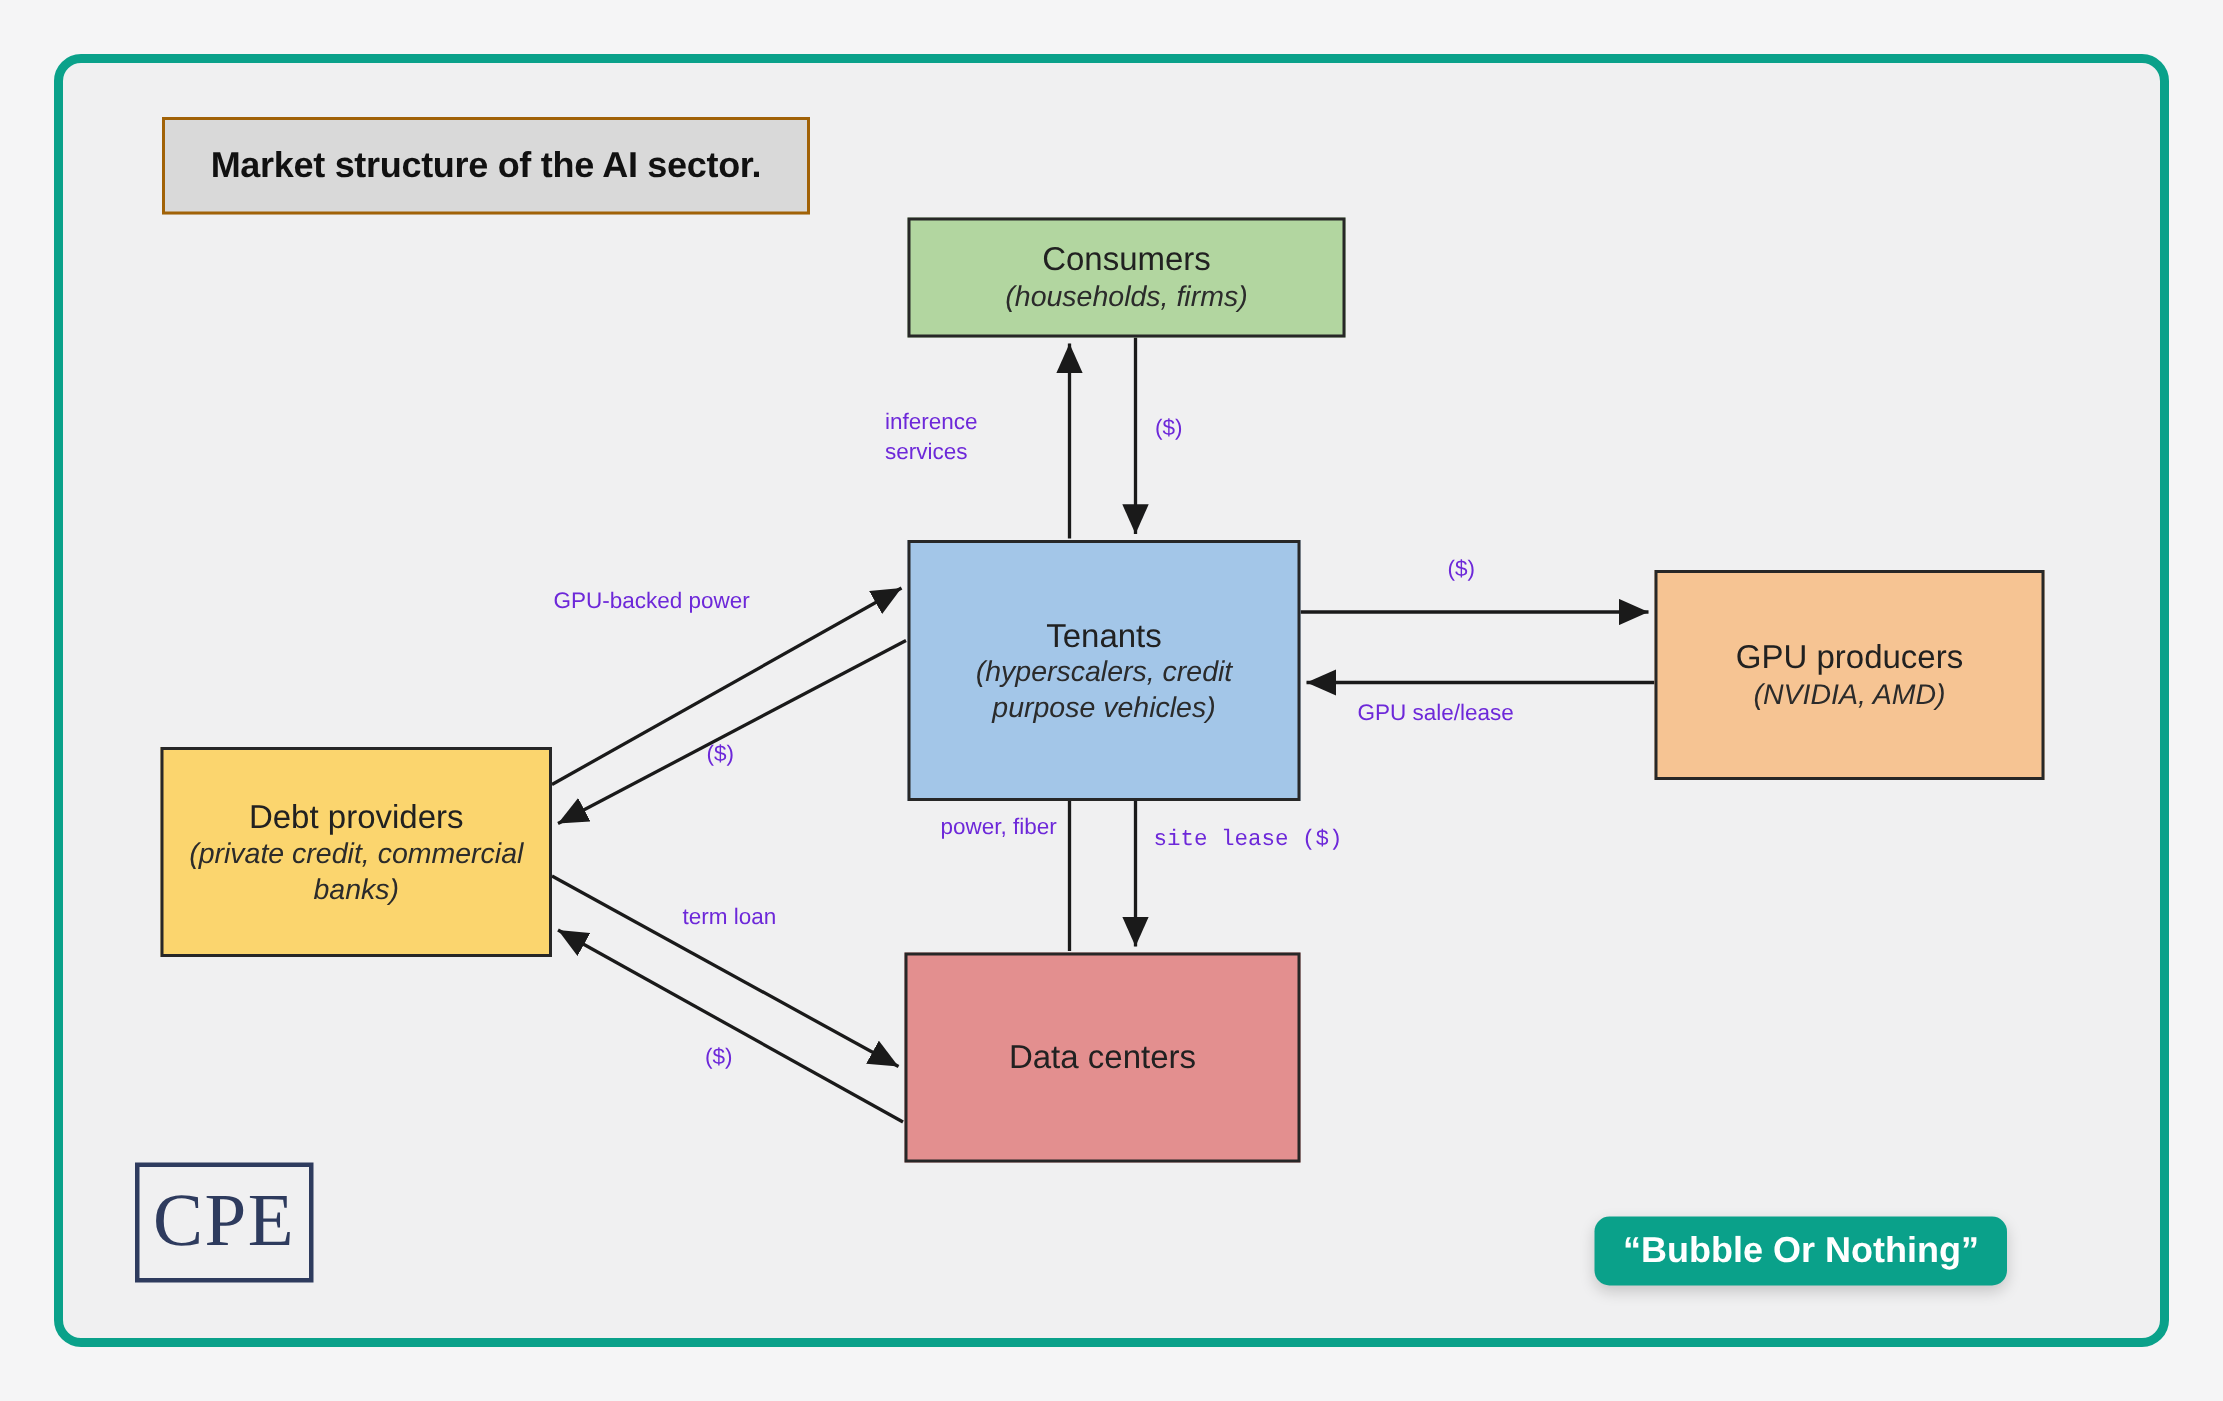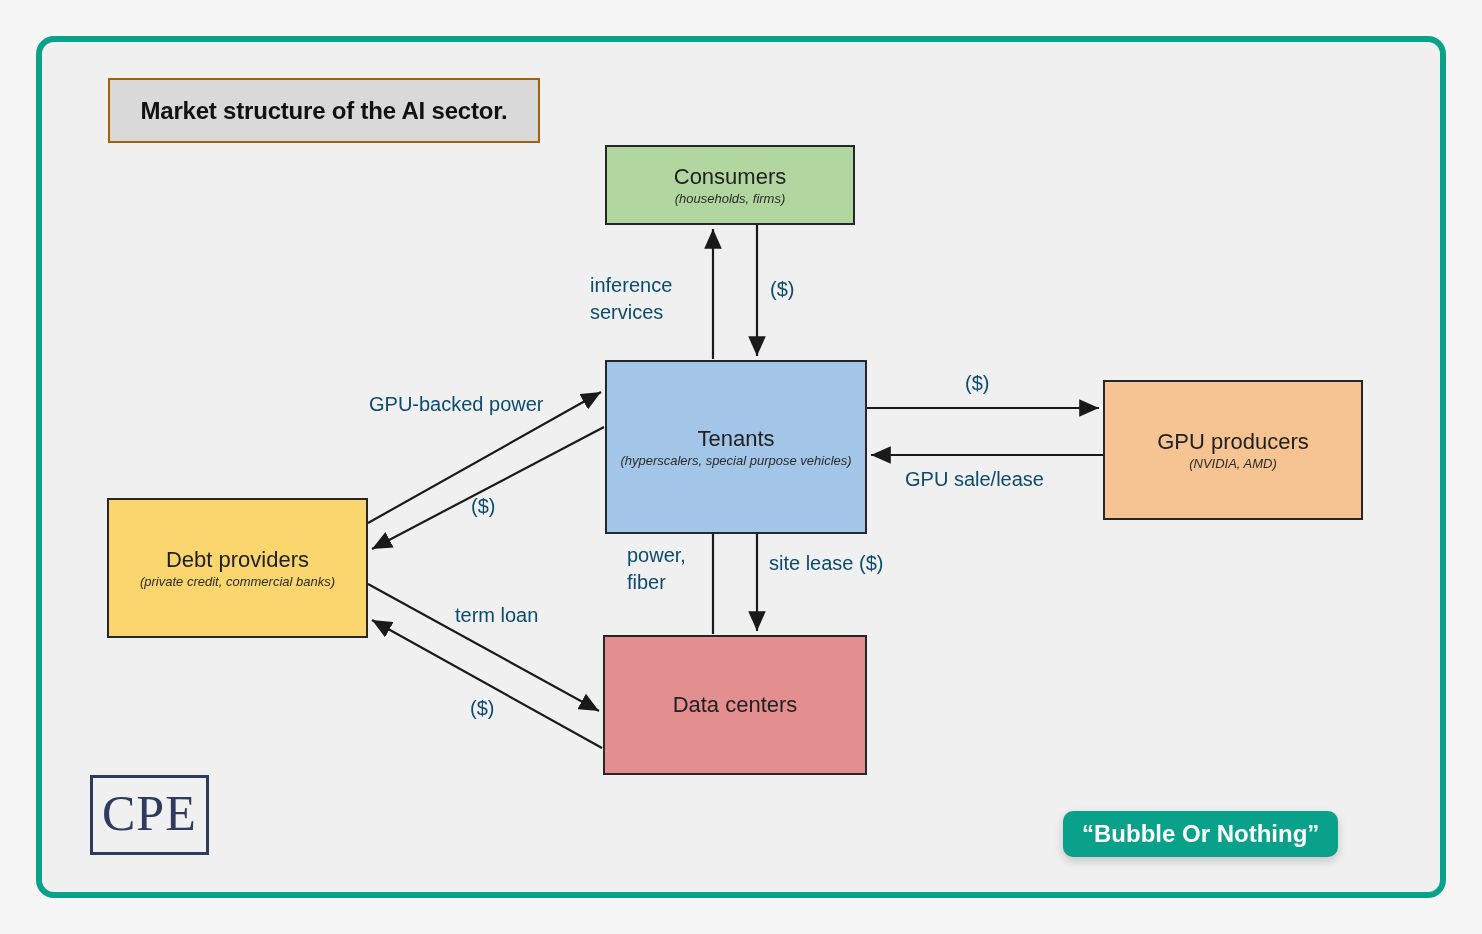--- a/index.html
+++ b/index.html
@@ -42,21 +42,21 @@
     align-items: center;
     justify-content: center;
     text-align: center;
     line-height: 1.25;
   }
   .node .node-title {
     font-size: 22px;
     color: #212121;
   }
   .node .node-subtitle {
-    font-size: 13px;
+    font-size: 19px;
     font-style: italic;
     color: #2b2b2b;
     padding: 0 10px;
   }
   .title-box {
     position: absolute;
     left: 108px;
     top: 78px;
     width: 432px;
     height: 65px;
@@ -66,39 +66,39 @@
     display: flex;
     align-items: center;
     justify-content: center;
     font-size: 24px;
     font-weight: bold;
     color: #111;
     letter-spacing: -0.2px;
   }
   .edge-label {
     position: absolute;
-    font-size: 20px;
-    color: #0c4a6e;
+    font-size: 15px;
+    color: #6d28d9;
     line-height: 1.35;
     white-space: pre-line;
   }
-  #node-consumers   { left: 605px;  top: 145px; width: 250px; height: 80px; }
+  #node-consumers   { left: 605px;  top: 145px; width: 292px; height: 80px; }
   #node-tenants     { left: 605px;  top: 360px; width: 262px; height: 174px; }
   #node-gpu         { left: 1103px; top: 360px; width: 260px; height: 140px; margin-top: 20px; }
   #node-debt        { left: 107px;  top: 498px; width: 261px; height: 140px; }
   #node-datacenters { left: 603px;  top: 635px; width: 264px; height: 140px; }
 
   #lbl-inference   { left: 590px;  top: 272px; width: 105px; }
   #lbl-consumerpay { left: 770px;  top: 276px; }
   #lbl-gpupay      { left: 965px;  top: 370px; }
   #lbl-gpusale     { left: 905px;  top: 466px; }
   #lbl-gpuloan     { left: 369px;  top: 391px; }
   #lbl-debtpay     { left: 471px;  top: 493px; }
   #lbl-powerfiber  { left: 627px;  top: 542px; width: 80px; }
-  #lbl-sitelease   { left: 769px;  top: 550px; }
+  #lbl-sitelease   { left: 769px;  top: 550px; font-family: Liberation Mono, monospace; }
   #lbl-termloan    { left: 455px;  top: 602px; }
   #lbl-dcpay       { left: 470px;  top: 695px; }
 
   .cpe-logo {
     position: absolute;
     left: 90px;
     top: 775px;
     border: 3px solid #2e3b5e;
     color: #2e3b5e;
     font-family: "Liberation Serif", "DejaVu Serif", serif;
@@ -151,21 +151,21 @@
 
   <div class="title-box">Market structure of the AI sector.</div>
 
   <div class="node" id="node-consumers" style="background-color: rgb(178, 214, 160);">
     <div class="node-title">Consumers</div>
     <div class="node-subtitle">(households, firms)</div>
   </div>
 
   <div class="node" id="node-tenants" style="background-color: rgb(163, 198, 232);">
     <div class="node-title">Tenants</div>
-    <div class="node-subtitle">(hyperscalers, special purpose vehicles)</div>
+    <div class="node-subtitle">(hyperscalers, credit purpose vehicles)</div>
   </div>
 
   <div class="node" id="node-gpu" style="background-color: rgb(246, 196, 147);">
     <div class="node-title">GPU producers</div>
     <div class="node-subtitle">(NVIDIA, AMD)</div>
   </div>
 
   <div class="node" id="node-debt" style="background-color: rgb(251, 213, 110);">
     <div class="node-title">Debt providers</div>
     <div class="node-subtitle">(private credit, commercial banks)</div>

